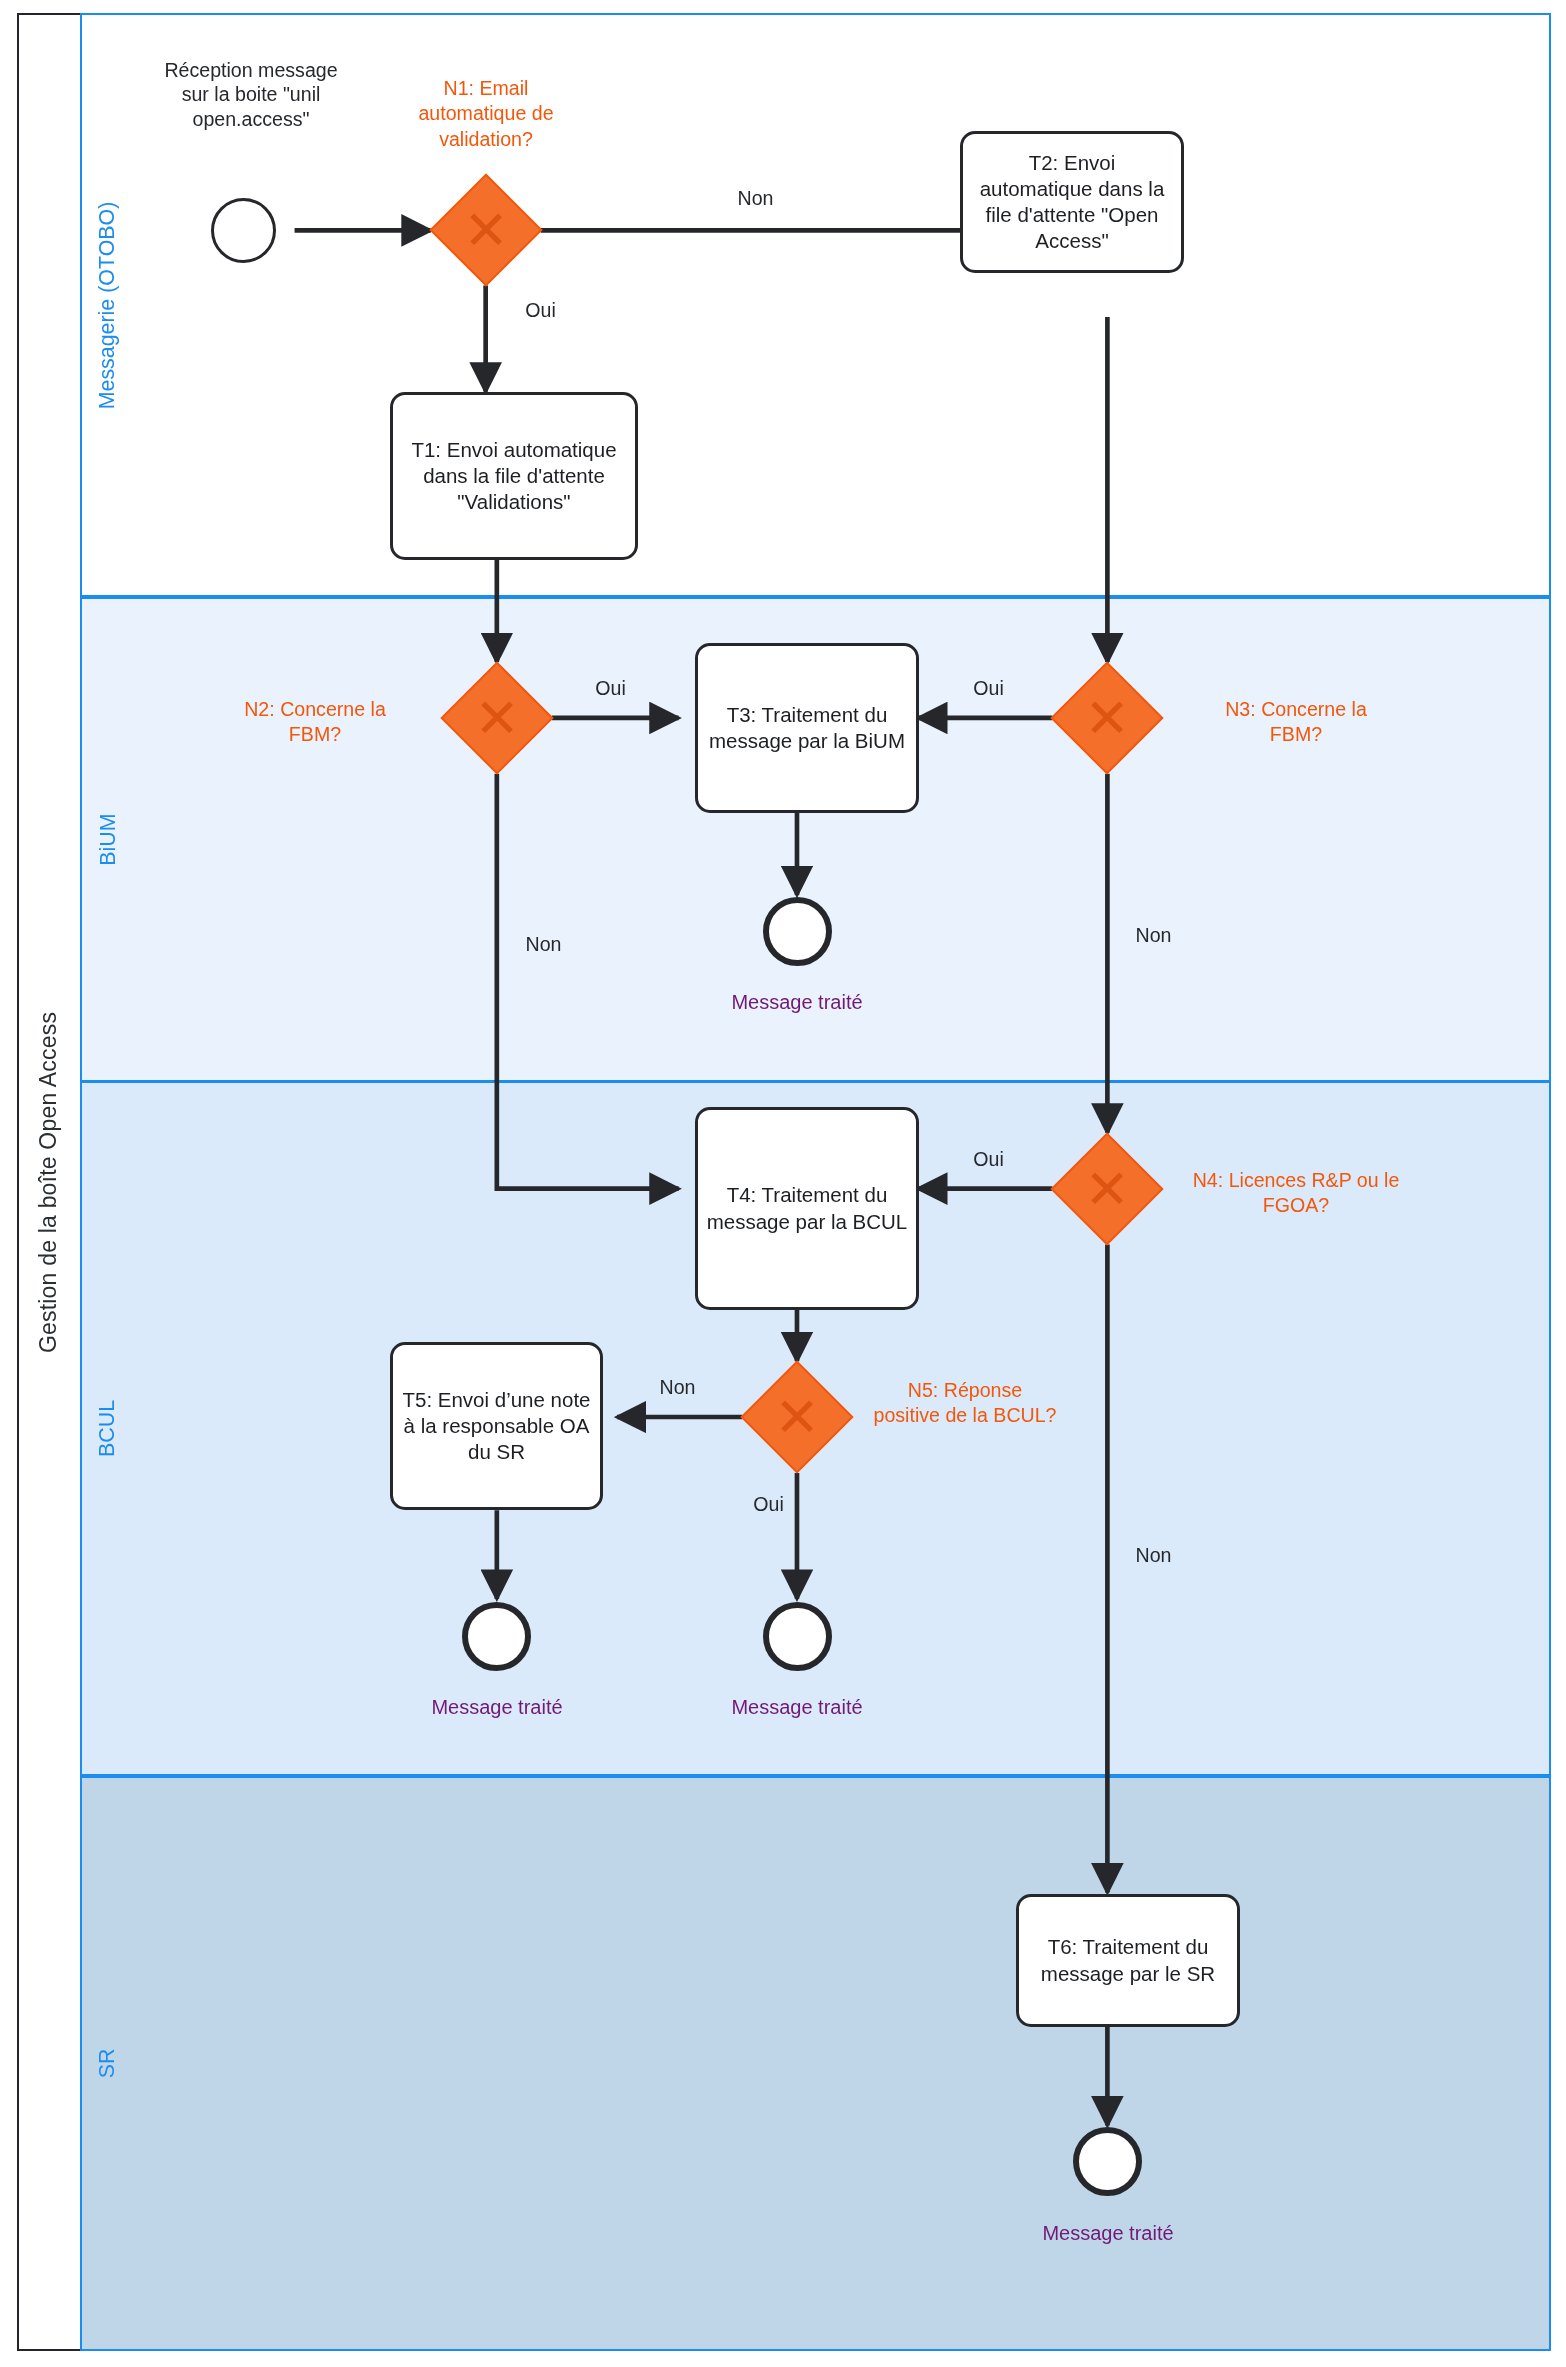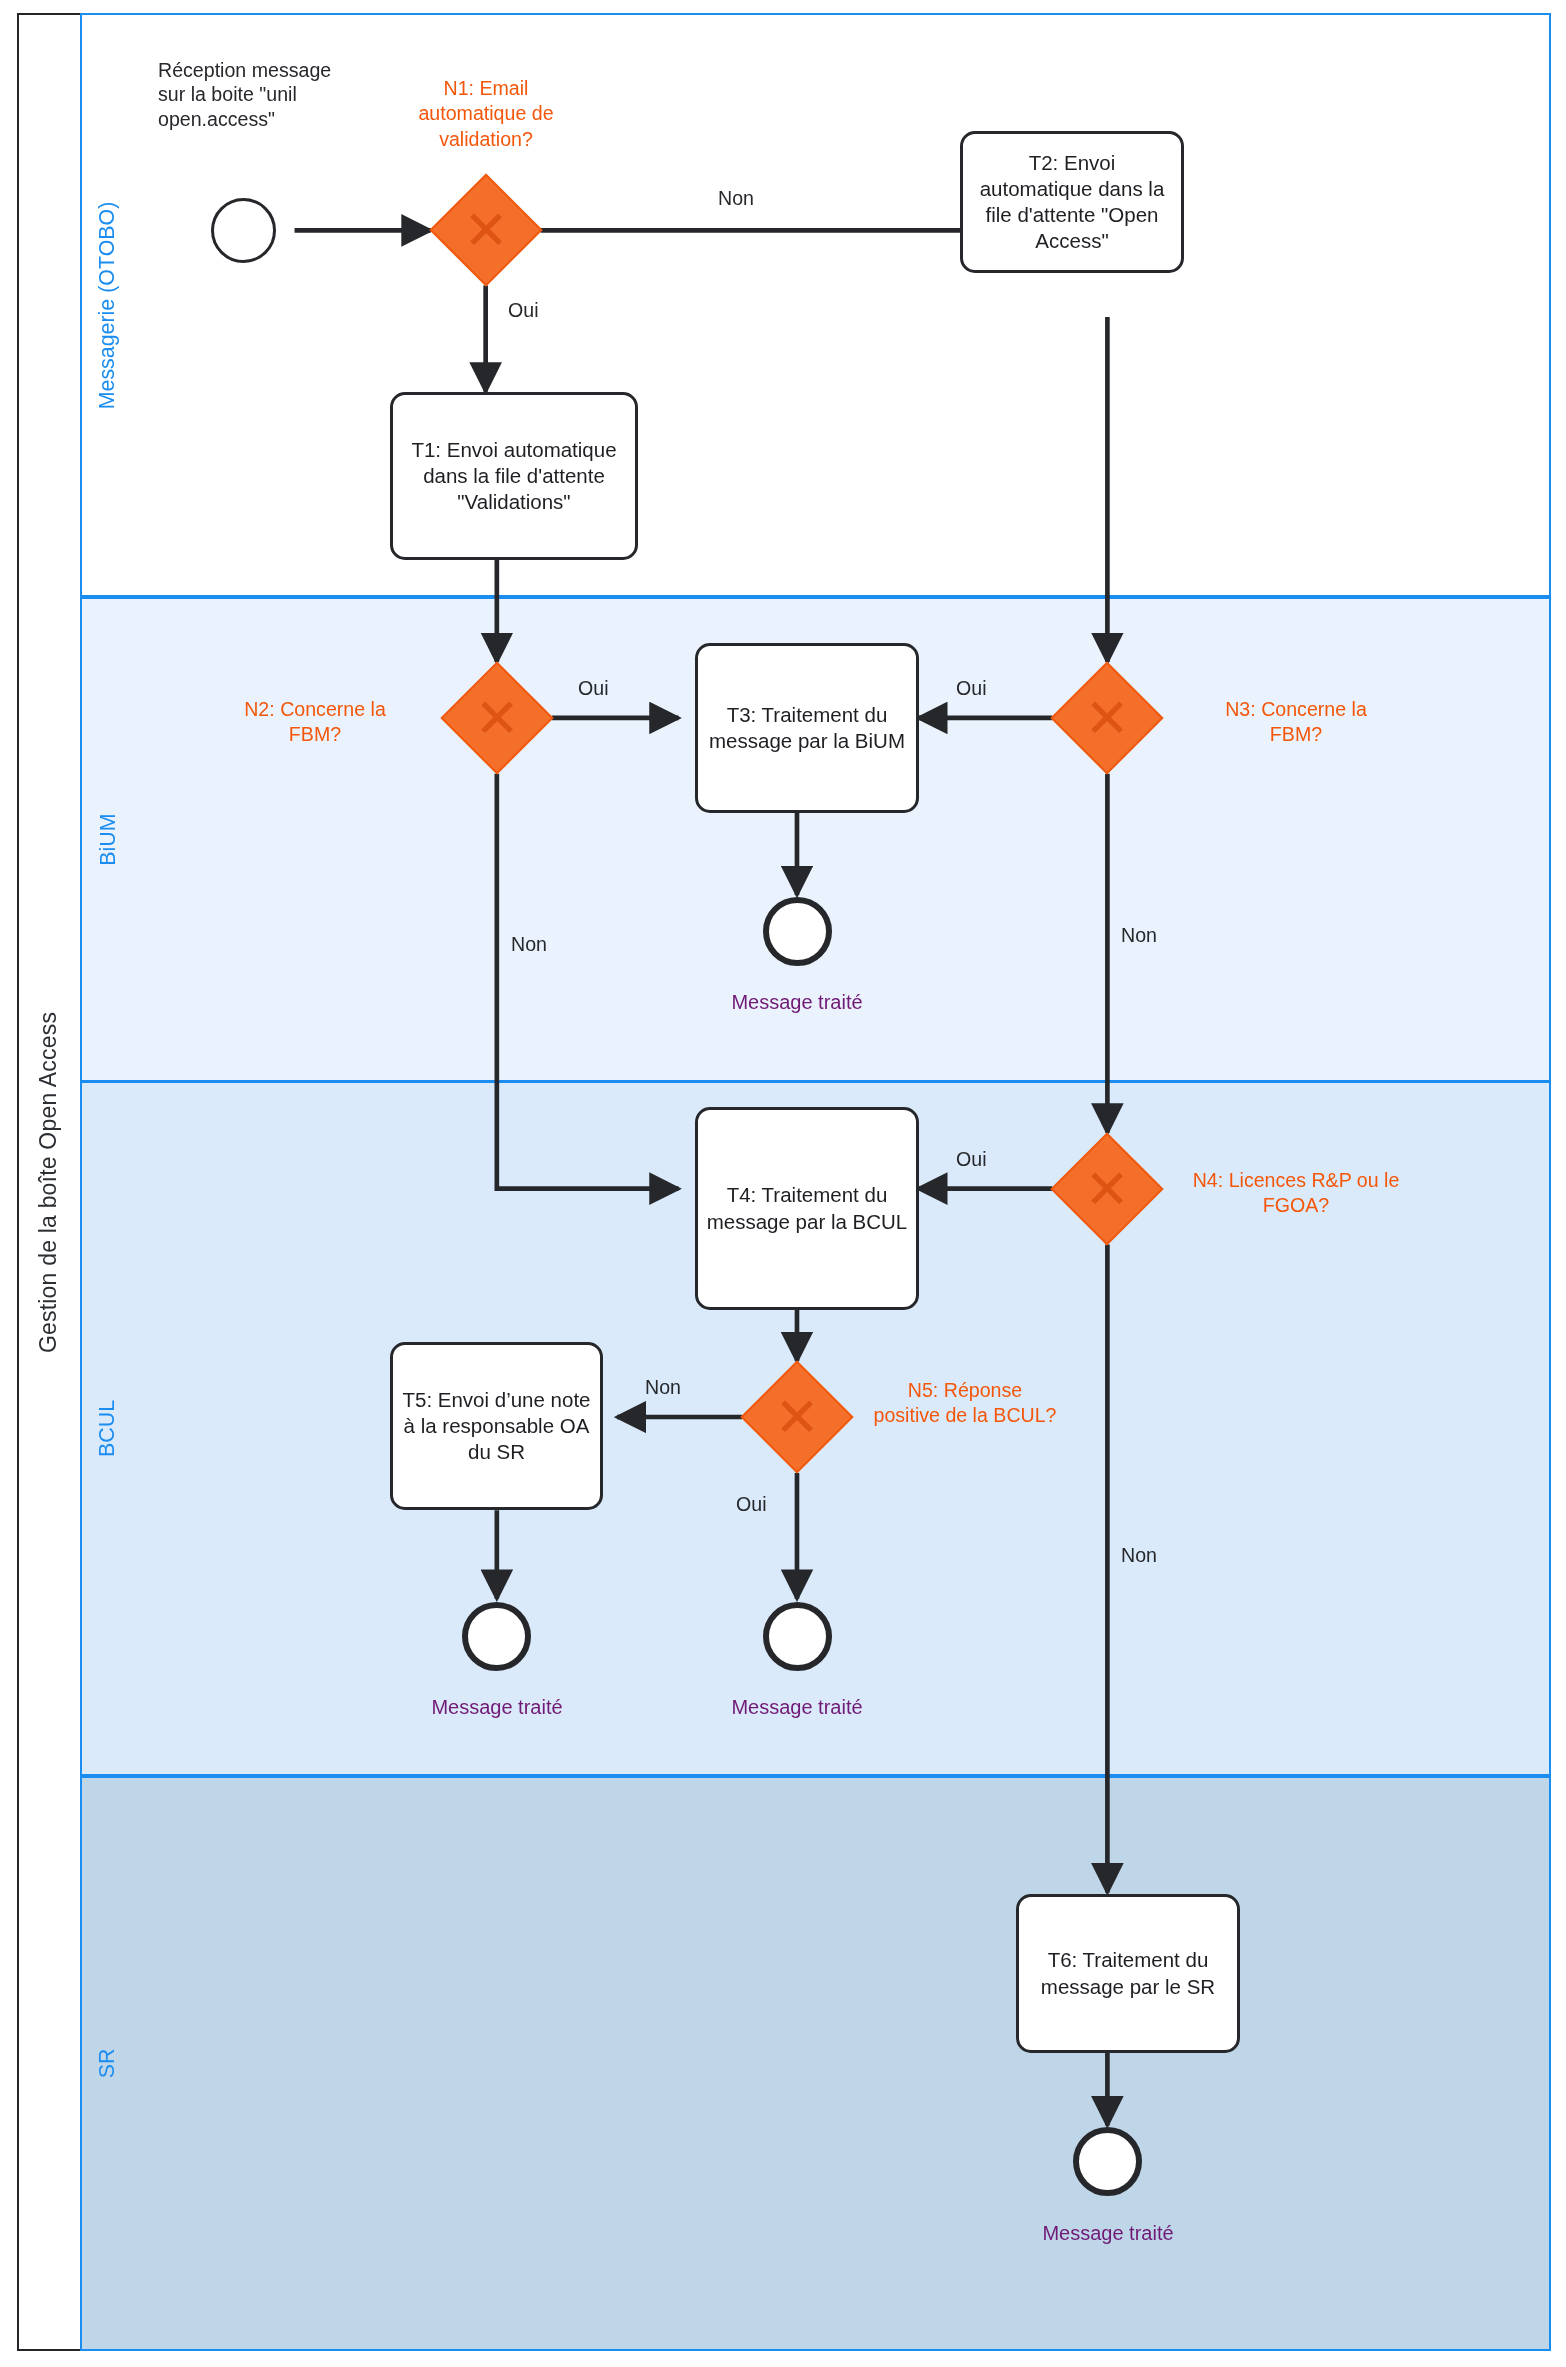--- a/index.html
+++ b/index.html
@@ -59,21 +59,21 @@
   }
   .gw-wrap{position:absolute;}
   .gw-x{
     position:absolute;left:0;top:0;width:100%;height:100%;
     display:flex;align-items:center;justify-content:center;
     font-size:54px;font-weight:bold;color:#de5412;pointer-events:none;
     line-height:1;
   }
 
   
-  .lbl{position:absolute;font-size:19.6px;color:#26282c;line-height:1.25;}
+  .lbl{position:absolute;font-size:19.6px;color:#26282c;text-align:center;line-height:1.25;}
   .lbl-orange{position:absolute;font-size:19.6px;color:#f4560a;text-align:center;line-height:1.3;}
   .lbl-ev{position:absolute;font-size:20px;color:#701a75;text-align:center;line-height:1.25;white-space:nowrap;}
 
   
   .svg-layer{position:absolute;left:0;top:0;width:1566px;height:2368px;pointer-events:none;}
 </style>
 </head>
 <body>
 
 <div id="page">
@@ -208,19 +208,19 @@
 
   <div class="lbl" style="left:645px;top:1375px;width:65px;">Non</div>
   <div class="lbl" style="left:736px;top:1492px;width:65px;">Oui</div>
 
   <div class="node event end" style="left:462px;top:1602px;width:69px;height:69px;"></div>
   <div class="lbl-ev" style="left:385px;top:1695px;width:224px;">Message traité</div>
 
   <div class="node event end" style="left:763px;top:1602px;width:69px;height:69px;"></div>
   <div class="lbl-ev" style="left:685px;top:1695px;width:224px;">Message traité</div>
 
-  <div class="node task" style="left:1016px;top:1894px;width:224px;height:159px;">T6: Traitement du message par le SR</div>
+  <div class="node task" style="left:1016px;top:1894px;width:224px;height:133px;">T6: Traitement du message par le SR</div>
 
   <div class="node event end" style="left:1073px;top:2127px;width:69px;height:69px;"></div>
   <div class="lbl-ev" style="left:996px;top:2221px;width:224px;">Message traité</div>
 
 </div>
 
 
 </body></html>

